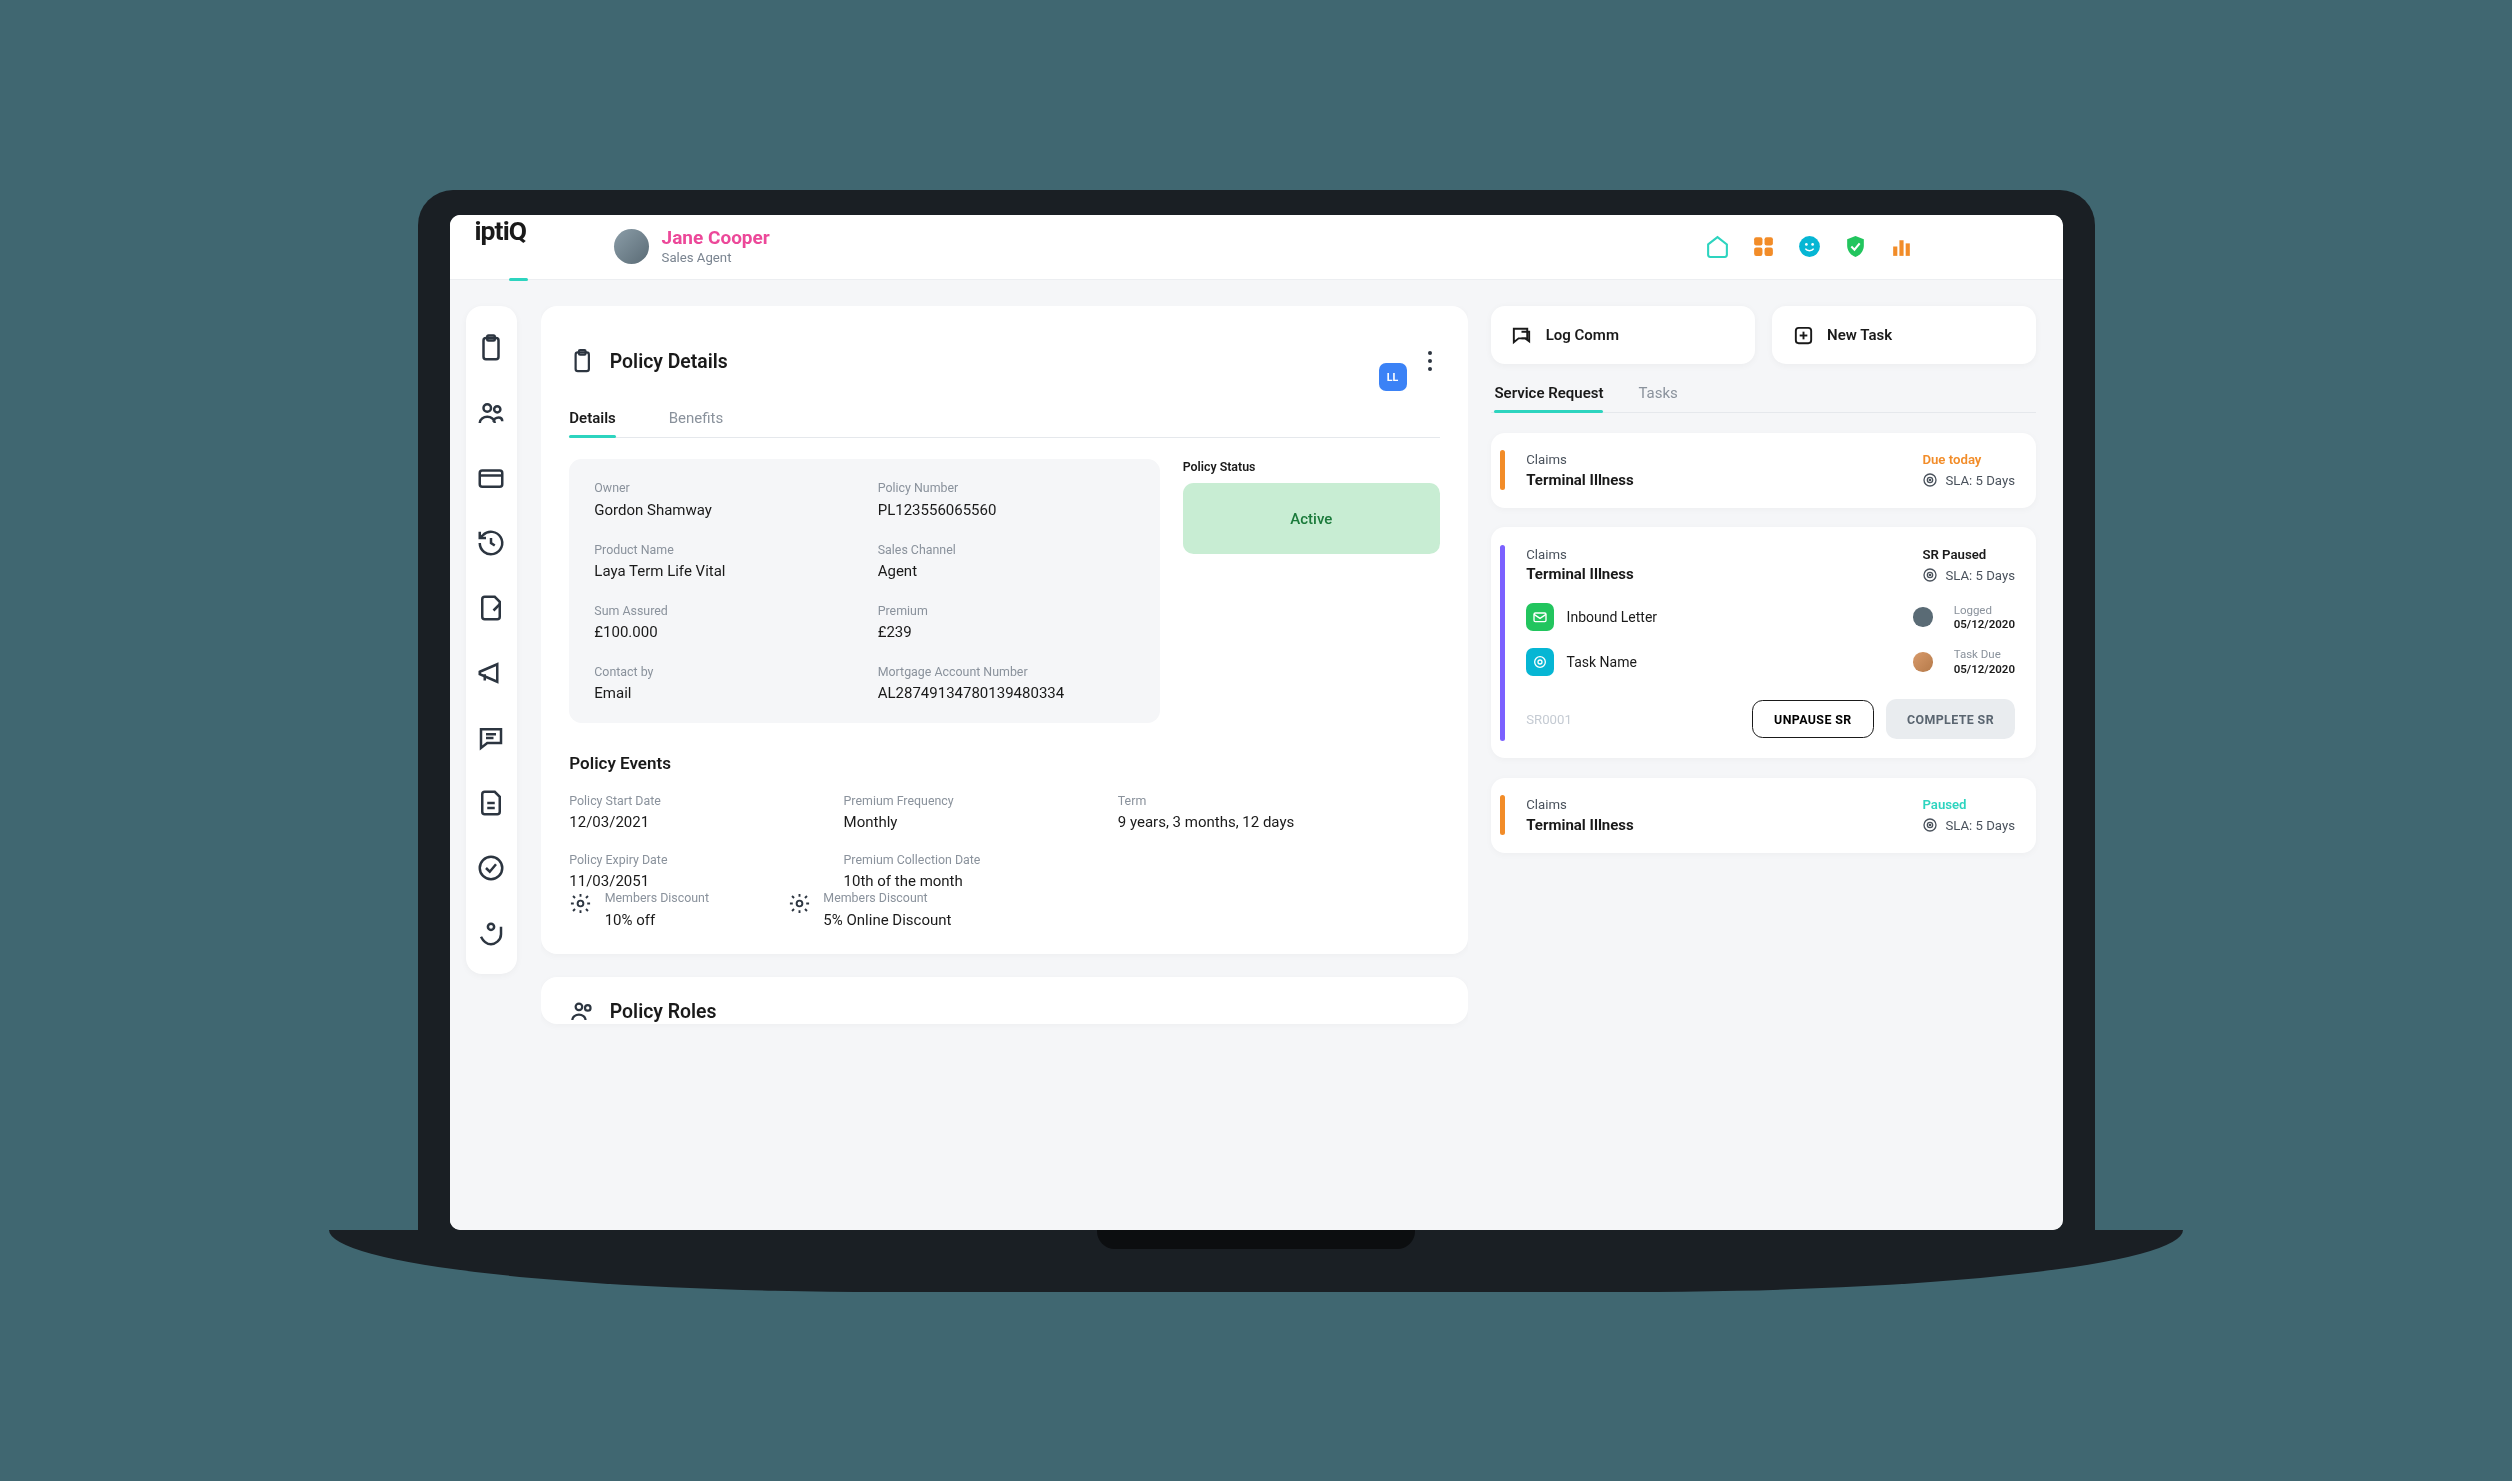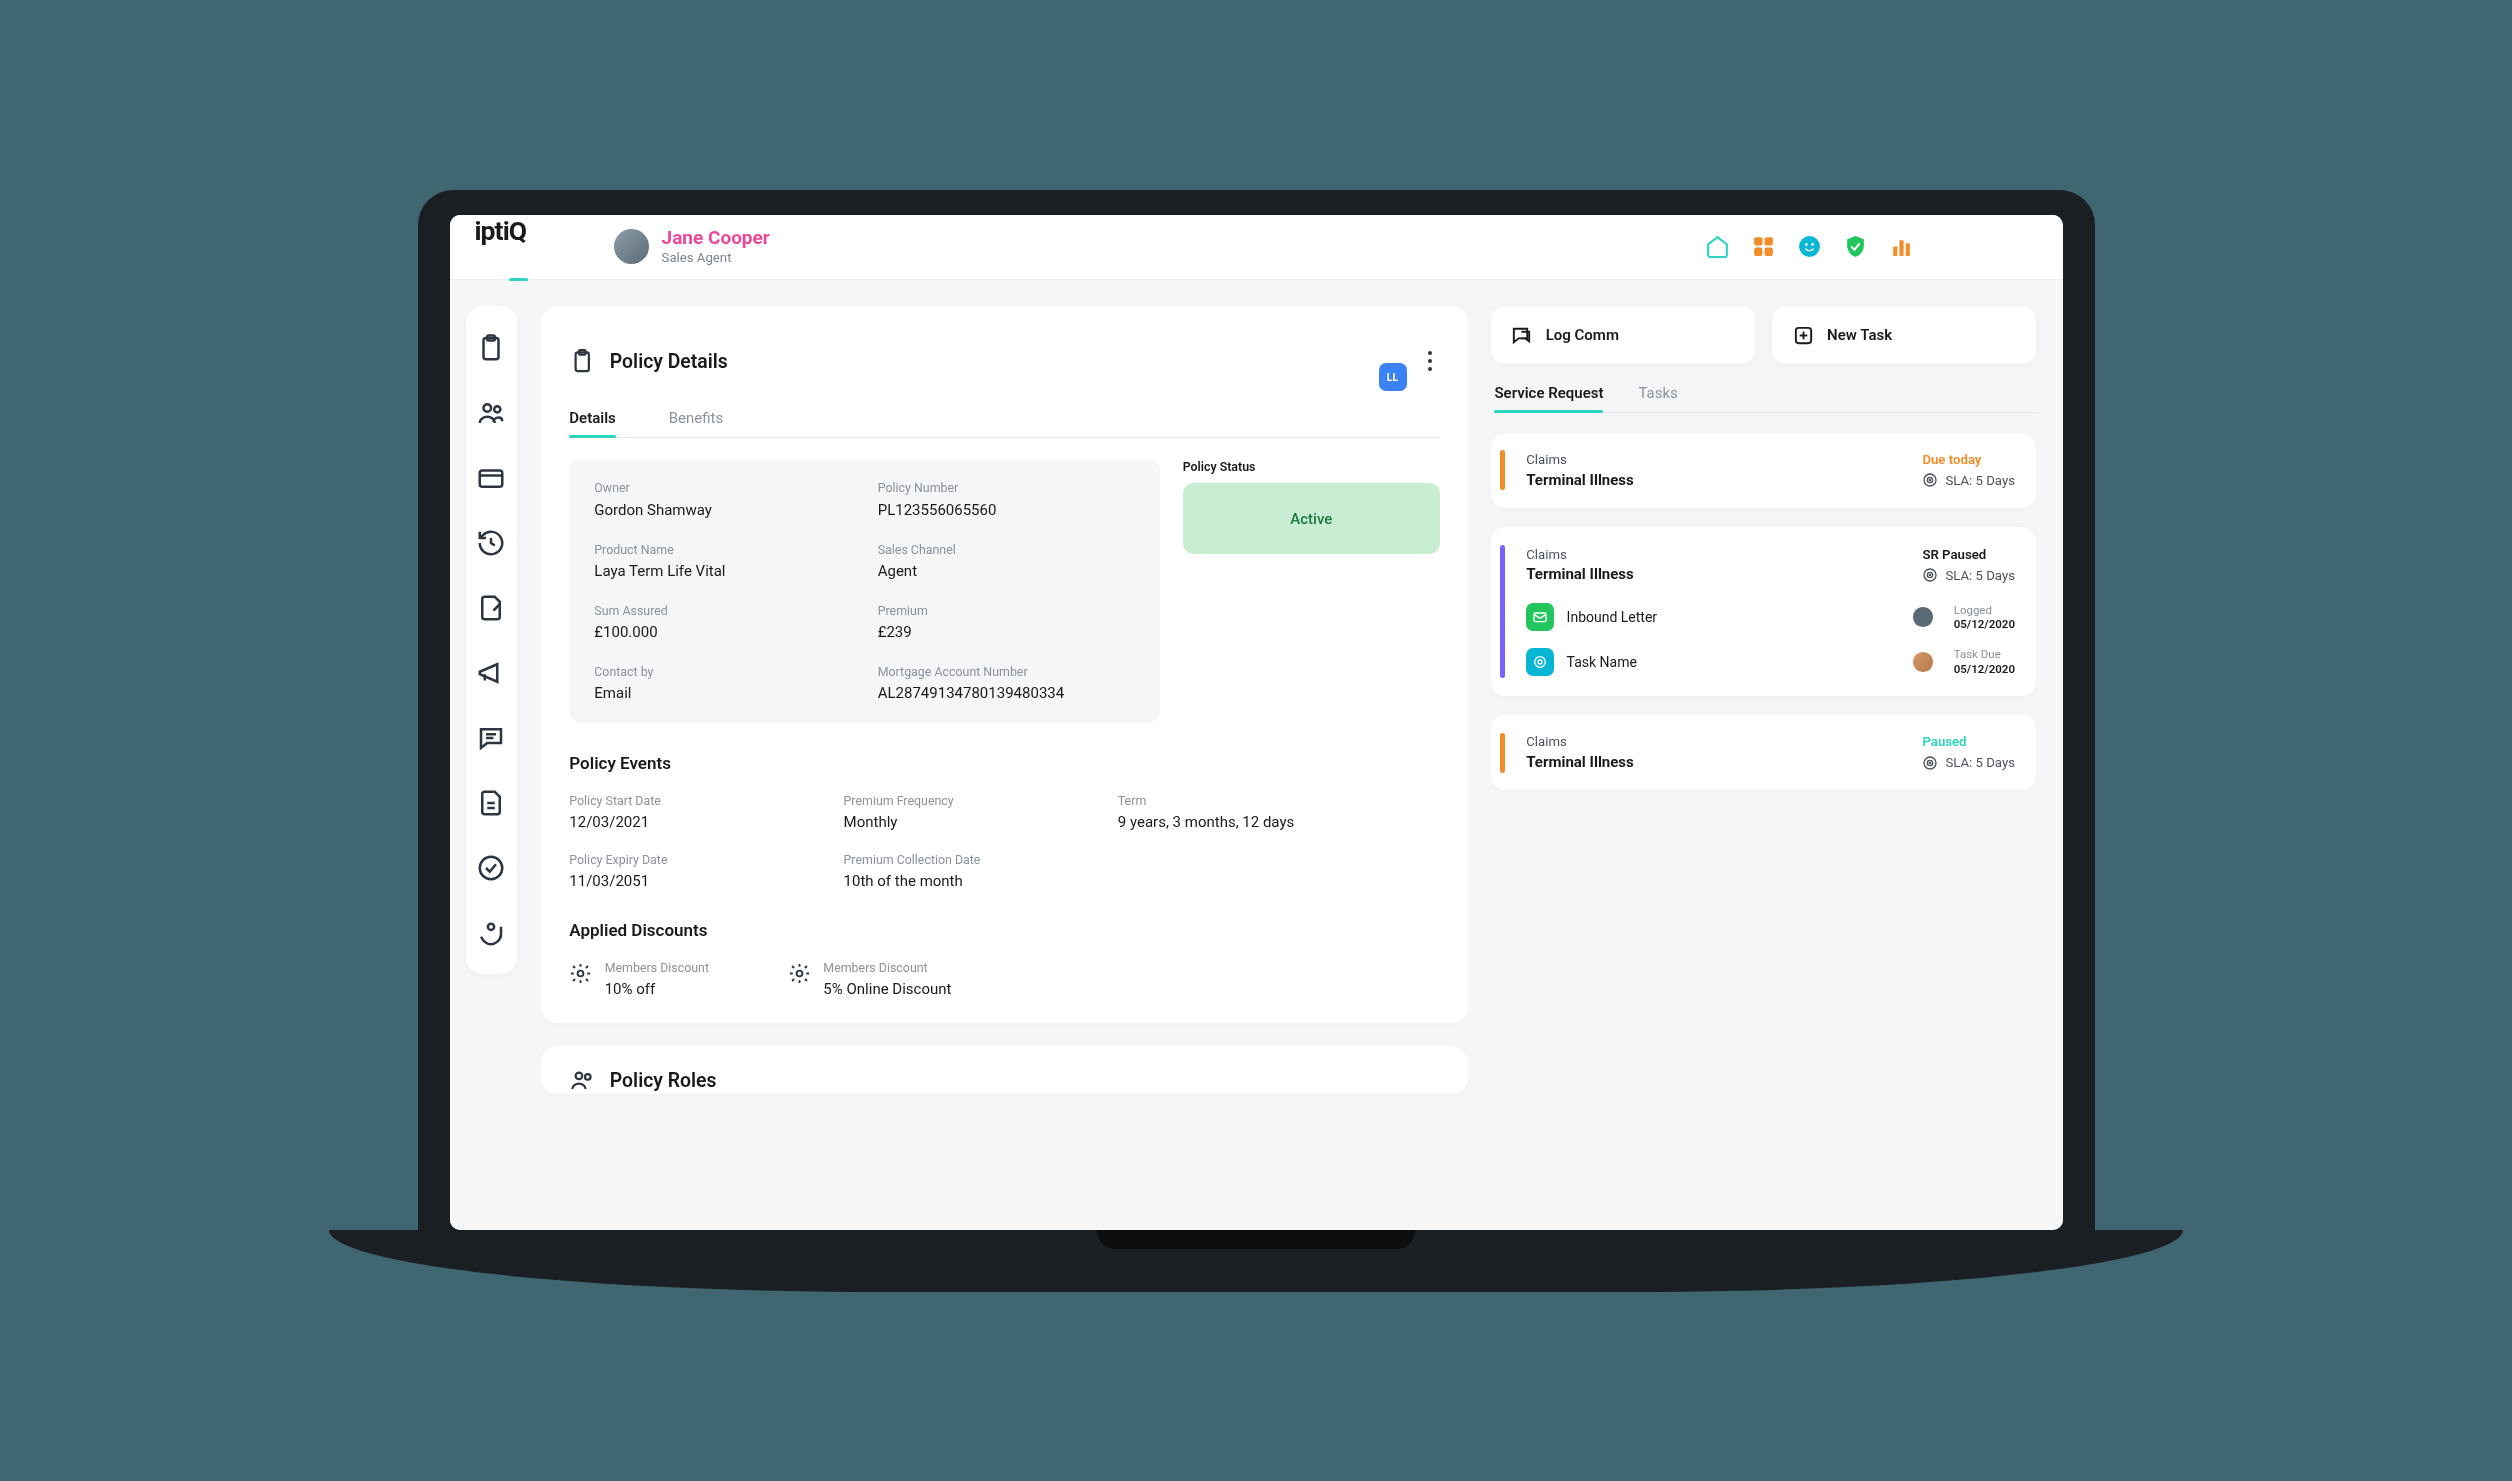--- a/index.html
+++ b/index.html
@@ -313,21 +313,20 @@
                 <div class="field">
                     <span class="field-label">Policy Expiry Date</span>
                     <span class="field-value">11/03/2051</span>
                   </div>
                 <div class="field">
                     <span class="field-label">Premium Collection Date</span>
                     <span class="field-value">10th of the month</span>
                   </div>
               </div>
 
-              <div class="section-title">Applied Discounts</div>
               <div class="disc-row">
                 <div class="disc-item">
                   <div class="disc-icon"><svg viewBox="0 0 24 24" fill="none" stroke="currentColor" stroke-width="2">
                         <circle cx="12" cy="12" r="3"></circle>
                         <path d="M12 2v3M12 19v3M4.2 4.2l2.1 2.1M17.7 17.7l2.1 2.1M2 12h3M19 12h3M4.2 19.8l2.1-2.1M17.7 6.3l2.1-2.1"></path>
                       </svg></div>
                   <div class="field">
                       <span class="field-label">Members Discount</span>
                       <span class="field-value">10% off</span>
                     </div>
@@ -442,20 +441,25 @@
                       </svg>
                     </div>
                   <span class="task-name">Task Name</span>
                   <div class="mini-avatar" style="background:linear-gradient(135deg,#d89a6a,#b57a4a);"></div>
                   <div class="task-meta">
                       <span class="task-meta-label">Task Due</span>
                       <span class="task-meta-val">05/12/2020</span>
                     </div>
                 </div>
               </div>
+              <div class="sr-footer">
+                <span class="sr-id">SR0001</span>
+                <button class="btn-outline">UNPAUSE SR</button>
+                <button class="btn-gray">COMPLETE SR</button>
+              </div>
             </div>
 
             <div class="sr-card orange">
               <div class="sr-head">
                 <div class="sr-left">
                   <span class="sr-cat">Claims</span>
                   <span class="sr-title">Terminal Illness</span>
                 </div>
                 <div class="sr-right">
                   <span class="sr-status-teal">Paused</span>

